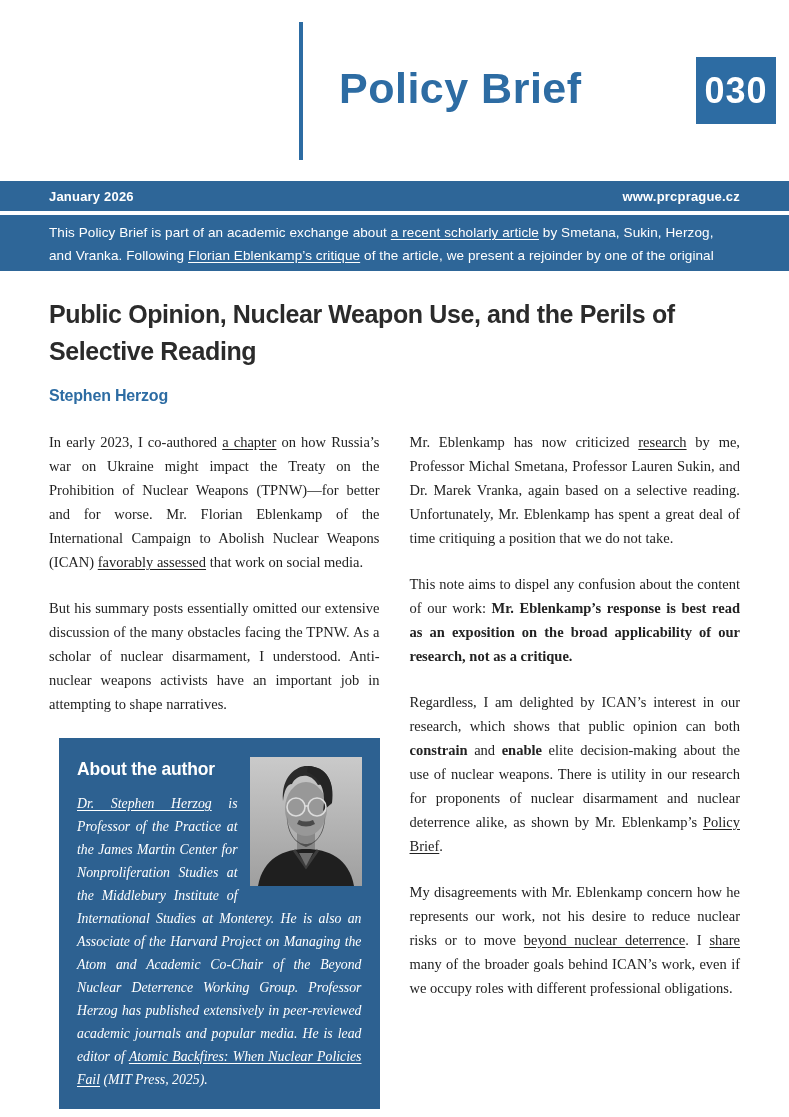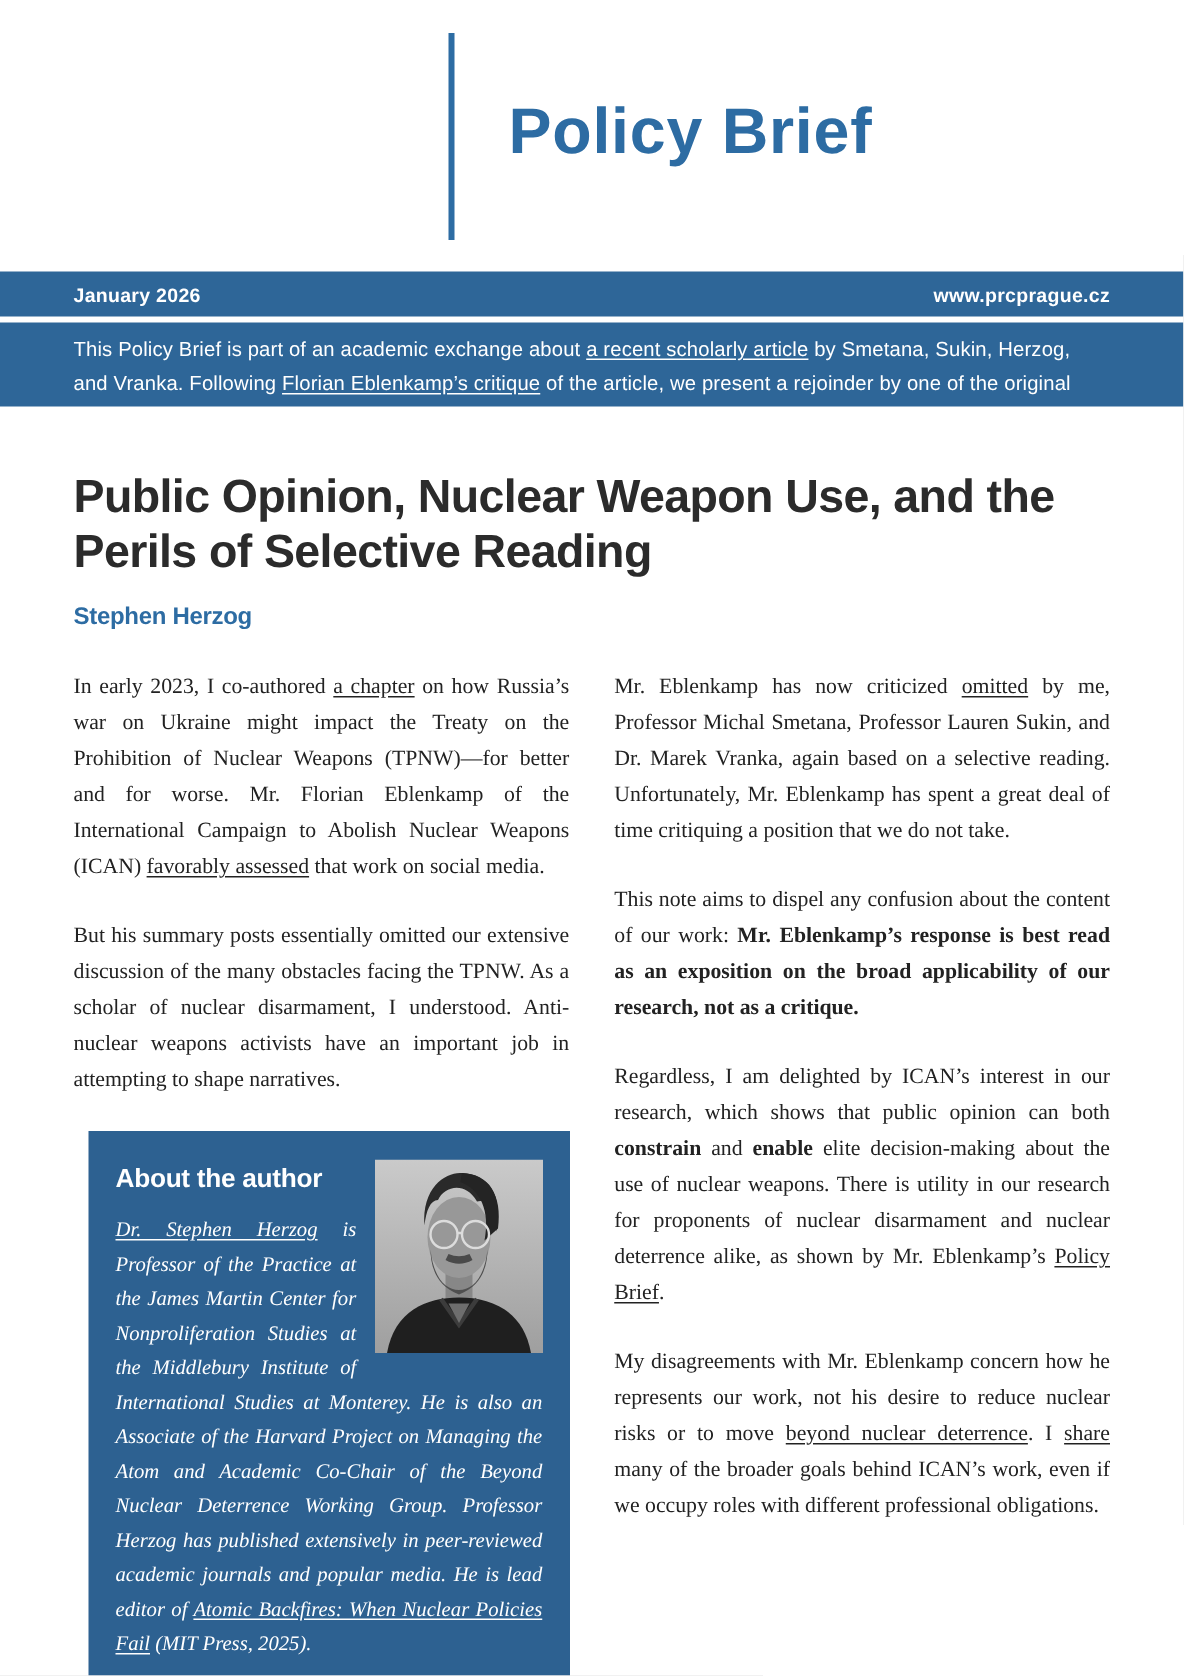--- a/index.html
+++ b/index.html
@@ -57,24 +57,23 @@
     position:absolute;left:0;top:215px;width:789px;height:56px;
     background:var(--bar-blue);color:#ffffff;
     padding:6px 49px 0 49px;
     font-size:13.5px;font-weight:500;line-height:23px;
     letter-spacing:0.1px;
   }
   
   .main{position:absolute;left:49px;top:296px;width:691px;}
   .article-title{
     color:var(--title-dark);
-    font-weight:700;font-size:31px;line-height:37px;
+    font-weight:700;font-size:25px;line-height:37px;
     letter-spacing:-0.4px;
     width:690px;
-    margin-top:16px;
   }
   .author-name{
     margin-top:17px;
     color:var(--brand-blue);
     font-weight:700;font-size:16px;
     letter-spacing:-0.2px;
   }
   .columns{display:flex;gap:30px;margin-top:25px;}
   .col{width:330.5px;}
   .body-p{
@@ -115,20 +114,21 @@
     font-style:italic;
   }
 </style>
 </head>
 <body>
 
 <div class="page">
 
   <div class="header-divider"></div>
   <div class="pub-title">Policy Brief</div>
+  <div class="issue-badge">030</div>
 
   <div class="meta-bar">
     <span class="date">January 2026</span>
     <span class="site">www.prcprague.cz</span>
   </div>
 
   <div class="notice-bar"><span>This Policy Brief is part of an academic exchange about </span><span class="lnk">a recent scholarly article</span><span> by Smetana, Sukin, Herzog, and Vranka. Following </span><span class="lnk">Florian Eblenkamp’s critique</span><span> of the article, we present a rejoinder by one of the original authors, Stephen Herzog.</span></div>
 
   <div class="main">
     <h1 class="article-title">Public Opinion, Nuclear Weapon Use, and the Perils of Selective Reading</h1>
@@ -160,21 +160,21 @@
             <circle cx="46" cy="50" r="9" fill="none" stroke="#dcdcdc" stroke-width="1.6"></circle>
             <circle cx="67" cy="50" r="9" fill="none" stroke="#dcdcdc" stroke-width="1.6"></circle>
             <line x1="55" y1="49" x2="58" y2="49" stroke="#dcdcdc" stroke-width="1.6"></line>
           </svg>
           <h2 class="about-heading">About the author</h2>
           <div class="about-text"><span class="lnk">Dr. Stephen Herzog</span><span> is Professor of the Practice at the James Martin Center for Nonproliferation Studies at the Middlebury Institute of International Studies at Monterey. He is also an Associate of the Harvard Project on Managing the Atom and Academic Co-Chair of the Beyond Nuclear Deterrence Working Group. Professor Herzog has published extensively in peer-reviewed academic journals and popular media. He is lead editor of </span><span class="lnk">Atomic Backfires: When Nuclear Policies Fail</span><span> (MIT Press, 2025).</span></div>
         </div>
       </div>
 
       <div class="col">
-        <p class="body-p"><span>Mr. Eblenkamp has now criticized </span><span class="lnk">omitted</span><span> by me, Professor Michal Smetana, Professor Lauren Sukin, and Dr. Marek Vranka, again based on a selective reading. Unfortunately, Mr. Eblenkamp has spent a great deal of time critiquing a position that we do not take.</span></p>
+        <p class="body-p"><span>Mr. Eblenkamp has now criticized </span><span class="lnk">research</span><span> by me, Professor Michal Smetana, Professor Lauren Sukin, and Dr. Marek Vranka, again based on a selective reading. Unfortunately, Mr. Eblenkamp has spent a great deal of time critiquing a position that we do not take.</span></p>
         <p class="body-p"><span>This note aims to dispel any confusion about the content of our work: </span><span class="bold">Mr. Eblenkamp’s response is best read as an exposition on the broad applicability of our research, not as a critique.</span></p>
         <p class="body-p"><span>Regardless, I am delighted by ICAN’s interest in our research, which shows that public opinion can both </span><span class="bold">constrain</span><span> and </span><span class="bold">enable</span><span> elite decision-making about the use of nuclear weapons. There is utility in our research for proponents of nuclear disarmament and nuclear deterrence alike, as shown by Mr. Eblenkamp’s </span><span class="lnk">Policy Brief</span><span>.</span></p>
         <p class="body-p"><span>My disagreements with Mr. Eblenkamp concern how he represents our work, not his desire to reduce nuclear risks or to move </span><span class="lnk">beyond nuclear deterrence</span><span>. I </span><span class="lnk">share</span><span> many of the broader goals behind ICAN’s work, even if we occupy roles with different professional obligations.</span></p>
       </div>
     </div>
   </div>
 
 </div>
 
 </body></html>

